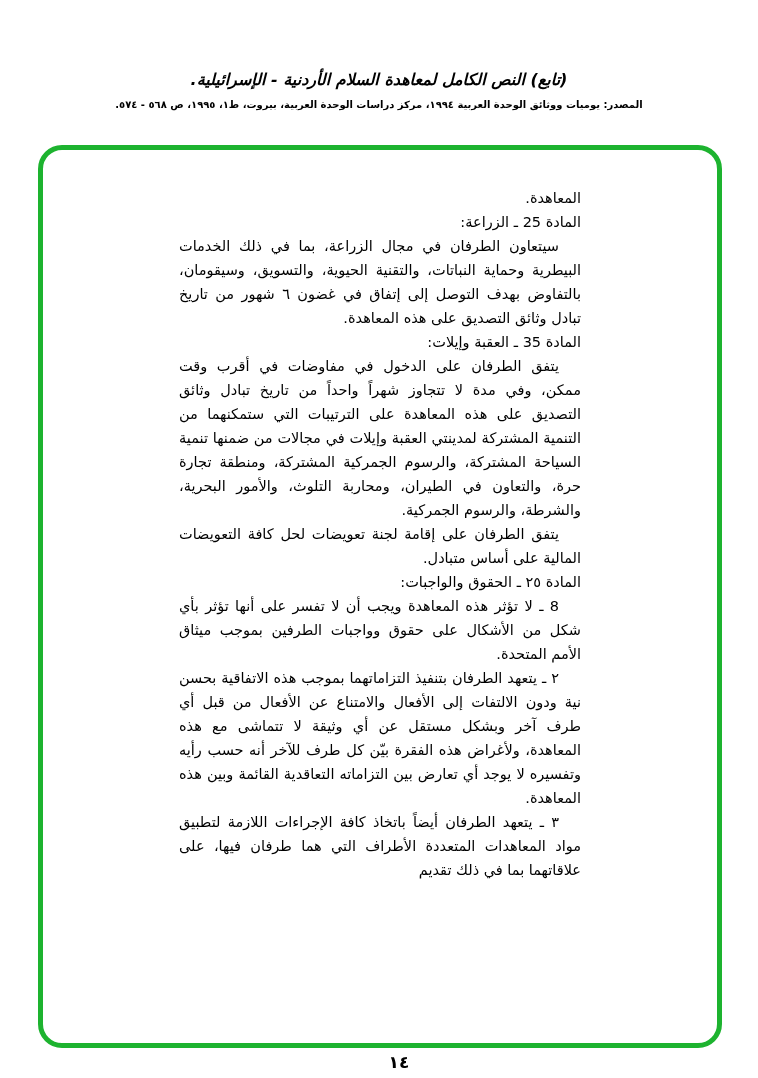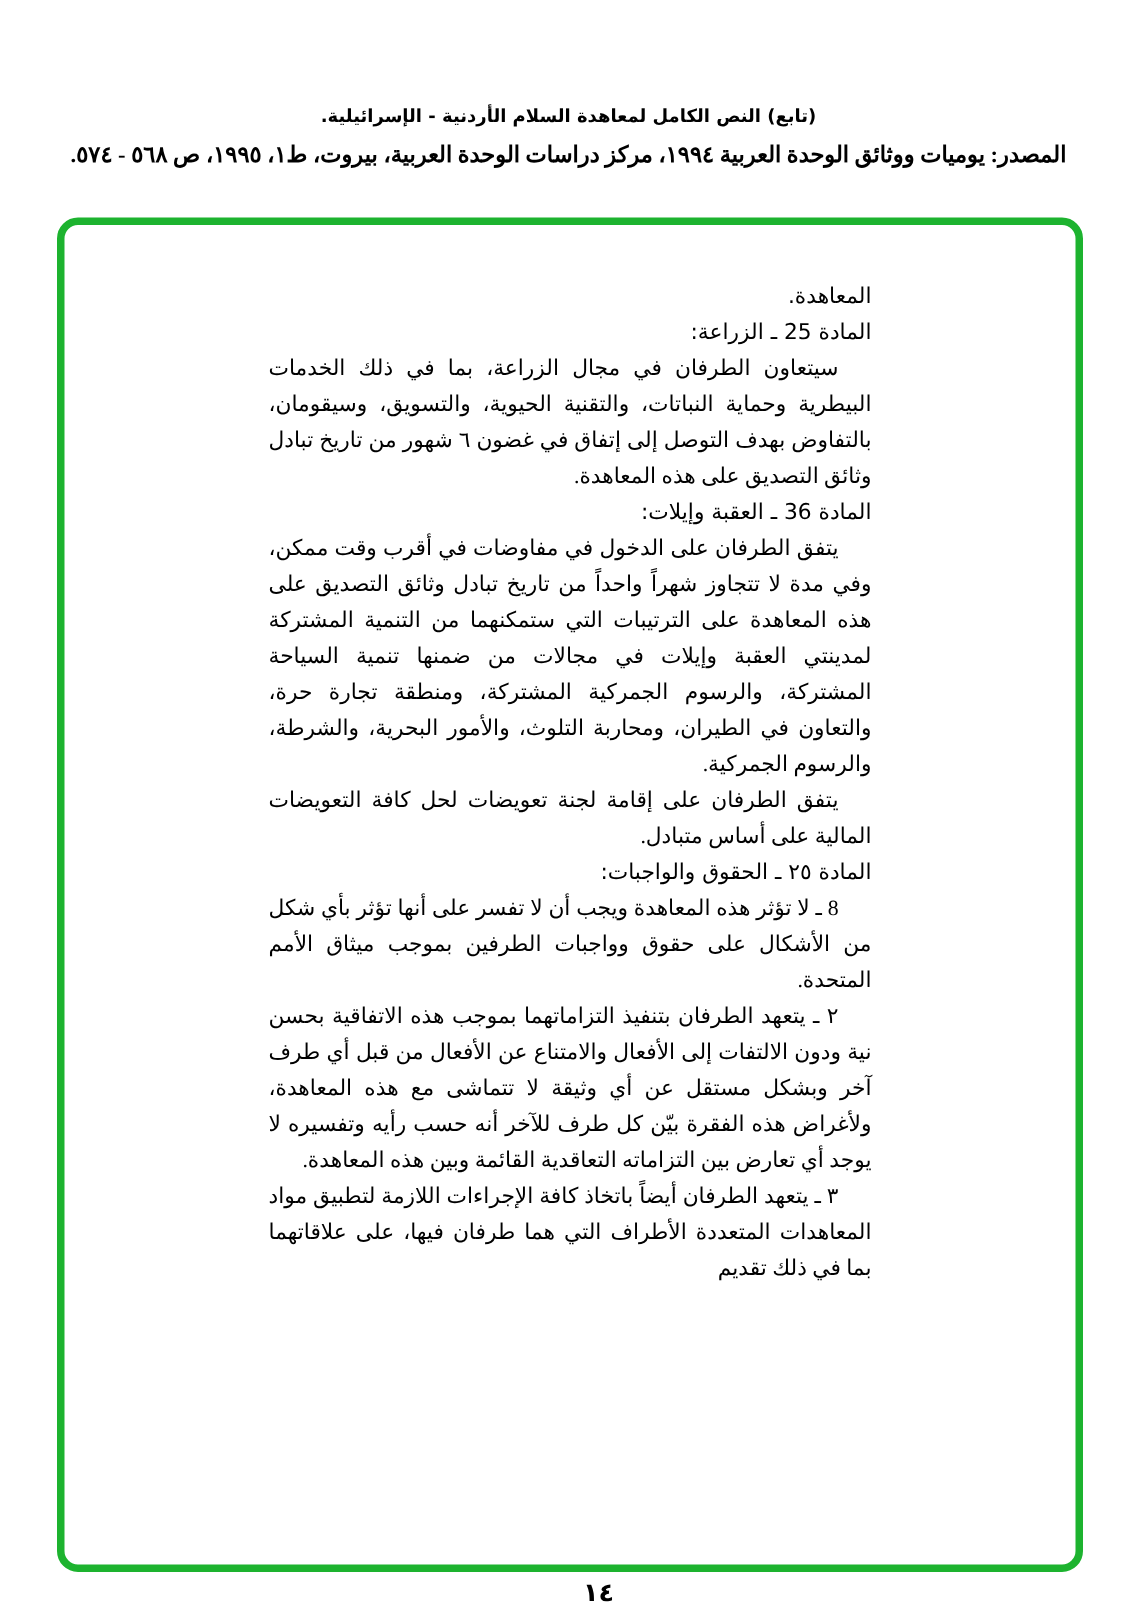--- a/index.html
+++ b/index.html
@@ -20,58 +20,57 @@
     }
     .doc-header {
       position: absolute;
       top: 70px;
       left: 0;
       width: 100%;
       text-align: center;
       direction: rtl;
     }
     .doc-title {
-      font-size: 12px;
+      font-size: 16px;
       font-weight: bold;
       letter-spacing: 0.2px;
+      font-style: italic;
     }
     .doc-source {
       margin-top: 10px;
-      font-size: 15px;
+      font-size: 10px;
       font-weight: bold;
-      font-family: Liberation Serif, serif;
     }
     .content-frame {
       position: absolute;
       top: 145px;
       left: 38px;
       width: 684px;
       height: 903px;
       border: 5px solid #1db32f;
-      border-radius: 14px;
+      border-radius: 24px;
       overflow: hidden;
       background: #ffffff;
     }
     .treaty-text {
       direction: rtl;
       width: 402px;
       margin: 36px auto 0 auto;
       font-size: 14.5px;
       line-height: 24px;
       text-align: justify;
     }
     .block { margin: 0; }
     .block.heading {
       text-align: right;
       text-indent: 0;
     }
     .block.para {
       text-indent: 22px;
       text-align: justify;
-      font-family: Liberation Serif, serif;
     }
     .page-number {
       position: absolute;
       bottom: 6px;
       left: 0;
       width: 100%;
       text-align: center;
       font-size: 17px;
       font-weight: bold;
       margin-left: 20px;
@@ -85,21 +84,21 @@
   <div class="doc-header">
     <div class="doc-title">(تابع) النص الكامل لمعاهدة السلام الأردنية - الإسرائيلية.</div>
     <div class="doc-source">المصدر: يوميات ووثائق الوحدة العربية ١٩٩٤، مركز دراسات الوحدة العربية، بيروت، ط١، ١٩٩٥، ص ٥٦٨ - ٥٧٤.</div>
   </div>
 
   <div class="content-frame">
     <div class="treaty-text">
       <div class="block heading">المعاهدة.</div>
       <div class="block heading">المادة 25 ـ الزراعة:</div>
       <div class="block para">سيتعاون الطرفان في مجال الزراعة، بما في ذلك الخدمات البيطرية وحماية النباتات، والتقنية الحيوية، والتسويق، وسيقومان، بالتفاوض بهدف التوصل إلى إتفاق في غضون ٦ شهور من تاريخ تبادل وثائق التصديق على هذه المعاهدة.</div>
-      <div class="block heading">المادة 36 ـ العقبة وإيلات:</div>
+      <div class="block heading">المادة 35 ـ العقبة وإيلات:</div>
       <div class="block para">يتفق الطرفان على الدخول في مفاوضات في أقرب وقت ممكن، وفي مدة لا تتجاوز شهراً واحداً من تاريخ تبادل وثائق التصديق على هذه المعاهدة على الترتيبات التي ستمكنهما من التنمية المشتركة لمدينتي العقبة وإيلات في مجالات من ضمنها تنمية السياحة المشتركة، والرسوم الجمركية المشتركة، ومنطقة تجارة حرة، والتعاون في الطيران، ومحاربة التلوث، والأمور البحرية، والشرطة، والرسوم الجمركية.</div>
       <div class="block para">يتفق الطرفان على إقامة لجنة تعويضات لحل كافة التعويضات المالية على أساس متبادل.</div>
       <div class="block heading">المادة ٢٥ ـ الحقوق والواجبات:</div>
       <div class="block para">8 ـ لا تؤثر هذه المعاهدة ويجب أن لا تفسر على أنها تؤثر بأي شكل من الأشكال على حقوق وواجبات الطرفين بموجب ميثاق الأمم المتحدة.</div>
       <div class="block para">٢ ـ يتعهد الطرفان بتنفيذ التزاماتهما بموجب هذه الاتفاقية بحسن نية ودون الالتفات إلى الأفعال والامتناع عن الأفعال من قبل أي طرف آخر وبشكل مستقل عن أي وثيقة لا تتماشى مع هذه المعاهدة، ولأغراض هذه الفقرة بيّن كل طرف للآخر أنه حسب رأيه وتفسيره لا يوجد أي تعارض بين التزاماته التعاقدية القائمة وبين هذه المعاهدة.</div>
       <div class="block para">٣ ـ يتعهد الطرفان أيضاً باتخاذ كافة الإجراءات اللازمة لتطبيق مواد المعاهدات المتعددة الأطراف التي هما طرفان فيها، على علاقاتهما بما في ذلك تقديم</div>
     </div>
   </div>
 
   <div class="page-number">١٤</div>

